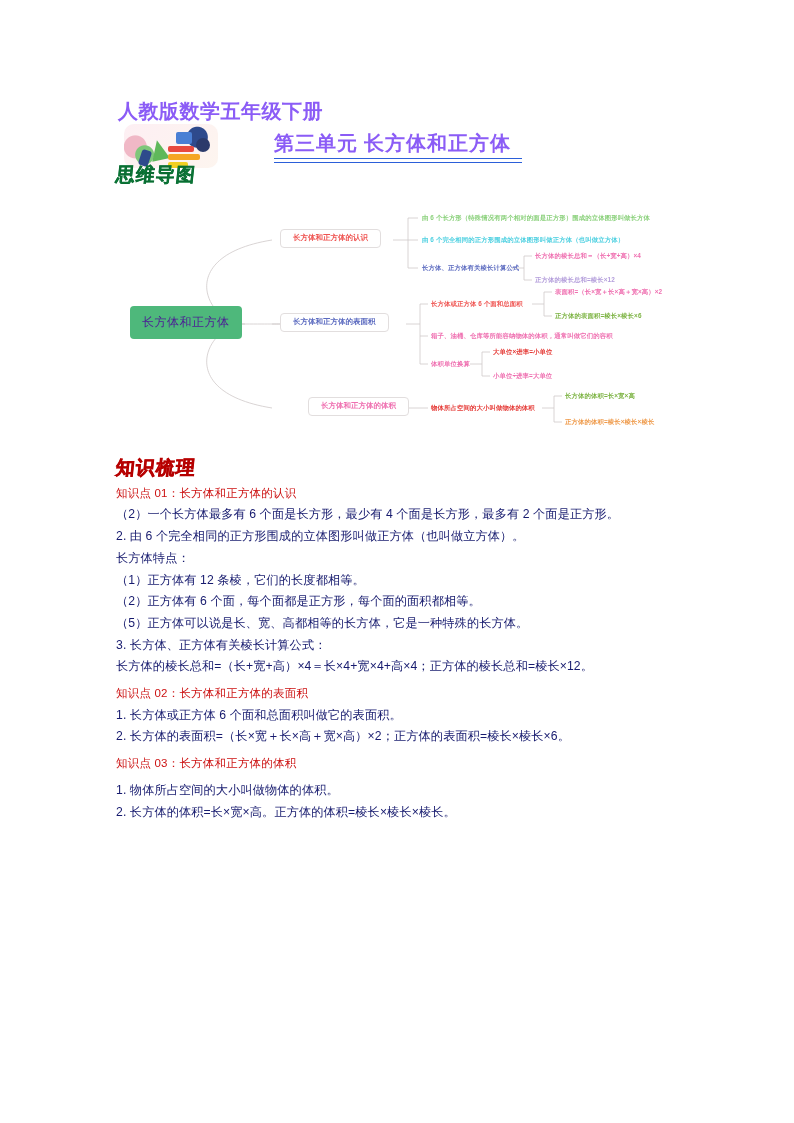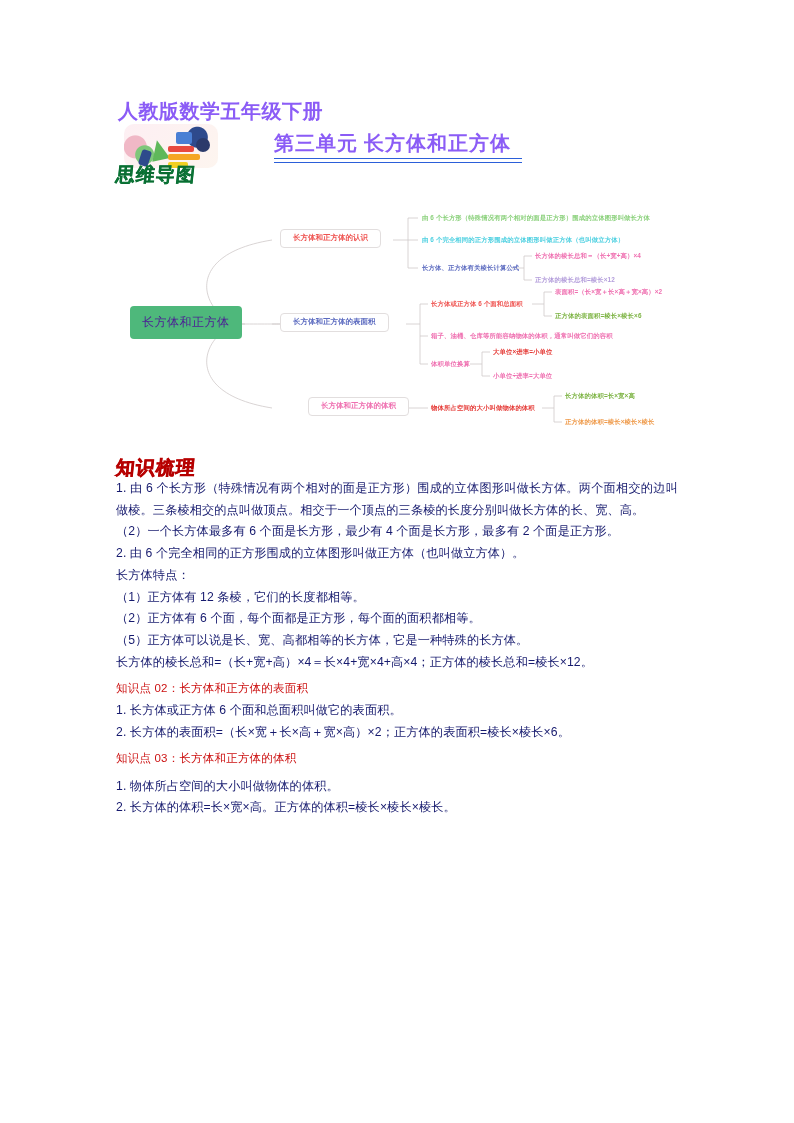--- a/index.html
+++ b/index.html
@@ -272,27 +272,28 @@
     <div class="mm-node" style="left:168px; top:201px; color:#ef6fb0;margin-left:28px;">长方体和正方体的体积</div>
     <div class="mm-leaf" style="left:319px; top:208px; color:#e53935;">物体所占空间的大小叫做物体的体积</div>
     <div class="mm-leaf" style="left:453px; top:196px; color:#7cb342;">长方体的体积=长×宽×高</div>
     <div class="mm-leaf" style="left:453px; top:222px; color:#ef9a4a;">正方体的体积=棱长×棱长×棱长</div>
   </div>
 
   <div class="section-heading">知识梳理</div>
 
   <div class="content">
 
-    <p class="para">1. 由 6 个长方形（特殊情况有两个相对的面是正方形）围成的立体图形叫做长方体。两个面相交的边叫做棱。三条棱相交的点叫做顶点。相交于一个顶点的三条棱的长度分别叫做长方体的长、宽、高。</p>
+    <div class="kp-title">知识点 01：长方体和正方体的认识</div>
     <p class="para">（2）一个长方体最多有 6 个面是长方形，最少有 4 个面是长方形，最多有 2 个面是正方形。</p>
     <p class="para">2. 由 6 个完全相同的正方形围成的立体图形叫做正方体（也叫做立方体）。</p>
     <p class="para">长方体特点：</p>
     <p class="para">（1）正方体有 12 条棱，它们的长度都相等。</p>
     <p class="para">（2）正方体有 6 个面，每个面都是正方形，每个面的面积都相等。</p>
     <p class="para">（5）正方体可以说是长、宽、高都相等的长方体，它是一种特殊的长方体。</p>
+    <p class="para">3. 长方体、正方体有关棱长计算公式：</p>
     <p class="para">长方体的棱长总和=（长+宽+高）×4＝长×4+宽×4+高×4；正方体的棱长总和=棱长×12。</p>
 
     <div class="kp-title">知识点 02：长方体和正方体的表面积</div>
     <p class="para">1. 长方体或正方体 6 个面和总面积叫做它的表面积。</p>
     <p class="para">2. 长方体的表面积=（长×宽＋长×高＋宽×高）×2；正方体的表面积=棱长×棱长×6。</p>
 
     <div class="kp-title">知识点 03：长方体和正方体的体积</div>
     <div class="spacer-sm"></div>
     <p class="para">1. 物体所占空间的大小叫做物体的体积。</p>
     <p class="para">2. 长方体的体积=长×宽×高。正方体的体积=棱长×棱长×棱长。</p>

